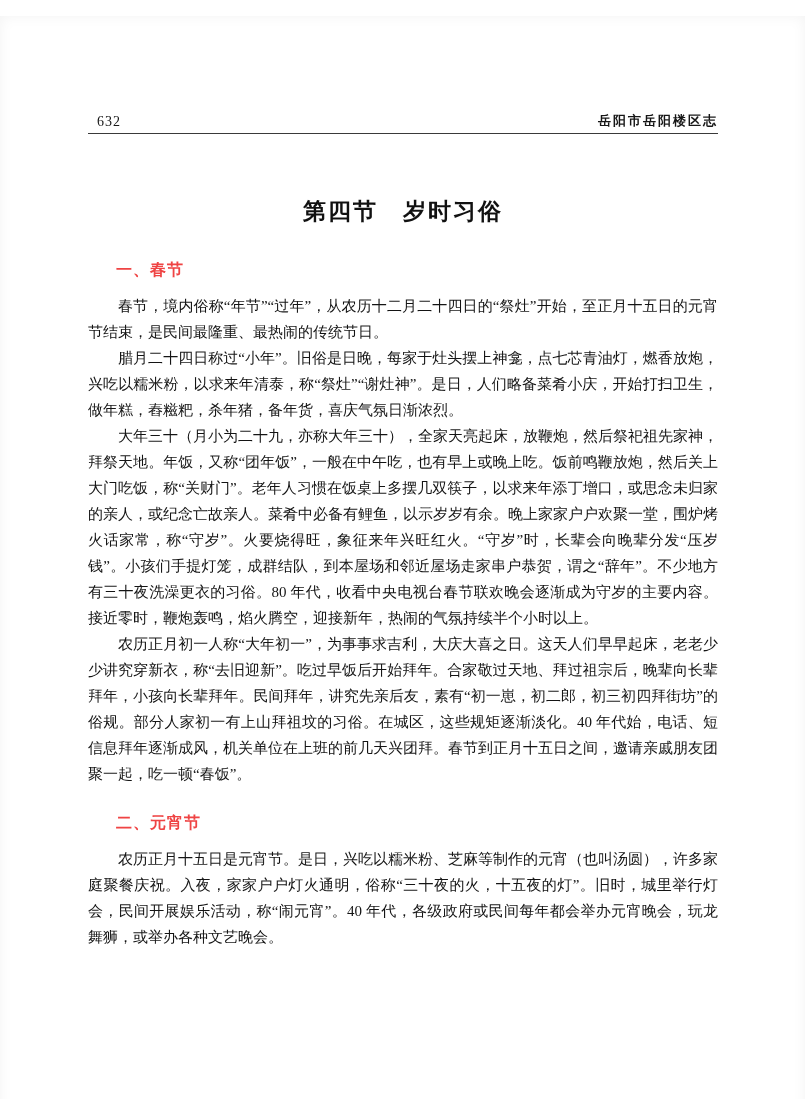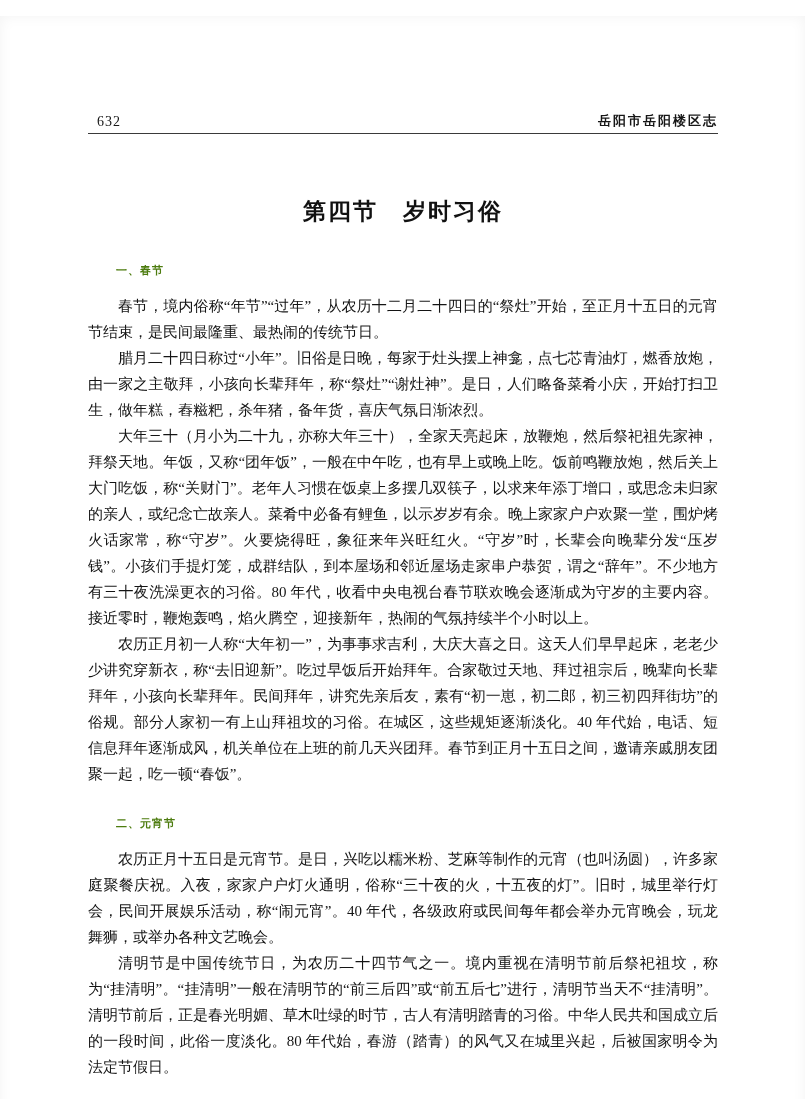--- a/index.html
+++ b/index.html
@@ -51,27 +51,27 @@
     text-align: center;
     font-size: 23px;
     line-height: 28px;
     font-weight: bold;
     letter-spacing: 2px;
     font-family: Liberation Serif, serif;
     color: #111111;
   }
   .sub-heading {
     margin: 34px 0 13px 0;
-    font-size: 11px;
+    font-size: 16px;
     line-height: 20px;
     font-weight: bold;
     text-indent: 28px;
     letter-spacing: 1px;
     font-family: "Liberation Sans", "DejaVu Sans", sans-serif;
-    color: #4d7c0f;
+    color: #ef4444;
   }
   section + section .sub-heading {
     margin-top: 26px;
   }
   .body-par {
     margin: 0;
     font-size: 15px;
     line-height: 26px;
     text-align: justify;
     text-indent: 2em;
@@ -87,28 +87,27 @@
     <div class="running-head">
       <span class="page-num">632</span>
       <span class="head-title">岳阳市岳阳楼区志</span>
     </div>
 
     <h1 class="chapter-title">第四节　岁时习俗</h1>
 
     <section>
       <h2 class="sub-heading">一、春节</h2>
       <p class="body-par">春节，境内俗称“年节”“过年”，从农历十二月二十四日的“祭灶”开始，至正月十五日的元宵节结束，是民间最隆重、最热闹的传统节日。</p>
-      <p class="body-par">腊月二十四日称过“小年”。旧俗是日晚，每家于灶头摆上神龛，点七芯青油灯，燃香放炮，由一家之主敬拜，小孩向长辈拜年，称“祭灶”“谢灶神”。是日，人们略备菜肴小庆，开始打扫卫生，做年糕，舂糍粑，杀年猪，备年货，喜庆气氛日渐浓烈。</p>
+      <p class="body-par">腊月二十四日称过“小年”。旧俗是日晚，每家于灶头摆上神龛，点七芯青油灯，燃香放炮，兴吃以糯米粉，以求来年清泰，称“祭灶”“谢灶神”。是日，人们略备菜肴小庆，开始打扫卫生，做年糕，舂糍粑，杀年猪，备年货，喜庆气氛日渐浓烈。</p>
       <p class="body-par">大年三十（月小为二十九，亦称大年三十），全家天亮起床，放鞭炮，然后祭祀祖先家神，拜祭天地。年饭，又称“团年饭”，一般在中午吃，也有早上或晚上吃。饭前鸣鞭放炮，然后关上大门吃饭，称“关财门”。老年人习惯在饭桌上多摆几双筷子，以求来年添丁增口，或思念未归家的亲人，或纪念亡故亲人。菜肴中必备有鲤鱼，以示岁岁有余。晚上家家户户欢聚一堂，围炉烤火话家常，称“守岁”。火要烧得旺，象征来年兴旺红火。“守岁”时，长辈会向晚辈分发“压岁钱”。小孩们手提灯笼，成群结队，到本屋场和邻近屋场走家串户恭贺，谓之“辞年”。不少地方有三十夜洗澡更衣的习俗。80 年代，收看中央电视台春节联欢晚会逐渐成为守岁的主要内容。接近零时，鞭炮轰鸣，焰火腾空，迎接新年，热闹的气氛持续半个小时以上。</p>
       <p class="body-par">农历正月初一人称“大年初一”，为事事求吉利，大庆大喜之日。这天人们早早起床，老老少少讲究穿新衣，称“去旧迎新”。吃过早饭后开始拜年。合家敬过天地、拜过祖宗后，晚辈向长辈拜年，小孩向长辈拜年。民间拜年，讲究先亲后友，素有“初一崽，初二郎，初三初四拜街坊”的俗规。部分人家初一有上山拜祖坟的习俗。在城区，这些规矩逐渐淡化。40 年代始，电话、短信息拜年逐渐成风，机关单位在上班的前几天兴团拜。春节到正月十五日之间，邀请亲戚朋友团聚一起，吃一顿“春饭”。</p>
     </section>
 
     <section>
       <h2 class="sub-heading">二、元宵节</h2>
       <p class="body-par">农历正月十五日是元宵节。是日，兴吃以糯米粉、芝麻等制作的元宵（也叫汤圆），许多家庭聚餐庆祝。入夜，家家户户灯火通明，俗称“三十夜的火，十五夜的灯”。旧时，城里举行灯会，民间开展娱乐活动，称“闹元宵”。40 年代，各级政府或民间每年都会举办元宵晚会，玩龙舞狮，或举办各种文艺晚会。</p>
     </section>
 
     <section>
-      <p class="body-par">清明节是中国传统节日，为农历二十四节气之一。境内重视在清明节前后祭祀祖坟，称为“挂清明”。“挂清明”一般在清明节的“前三后四”或“前五后七”进行，清明节当天不“挂清明”。清明节前后，正是春光明媚、草木吐绿的时节，古人有清明踏青的习俗。中华人民共和国成立后的一段时间，此俗一度淡化。80 年代始，春游（踏青）的风气又在城里兴起，后被国家明令为法定节假日。</p>
     </section>
 
   </div>
 </div>
 
 </body></html>

